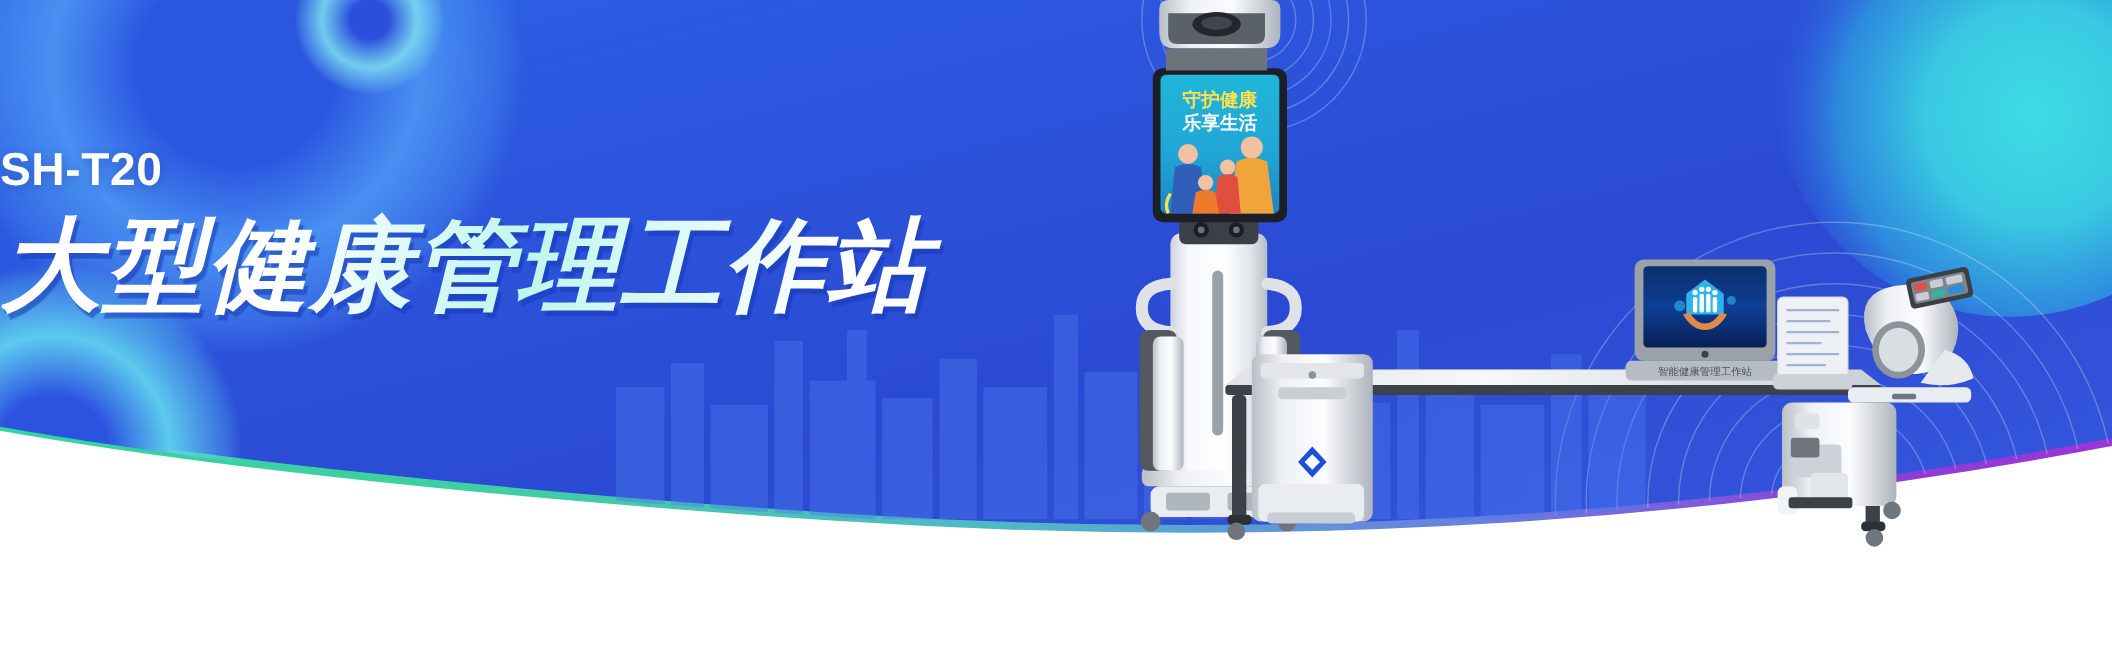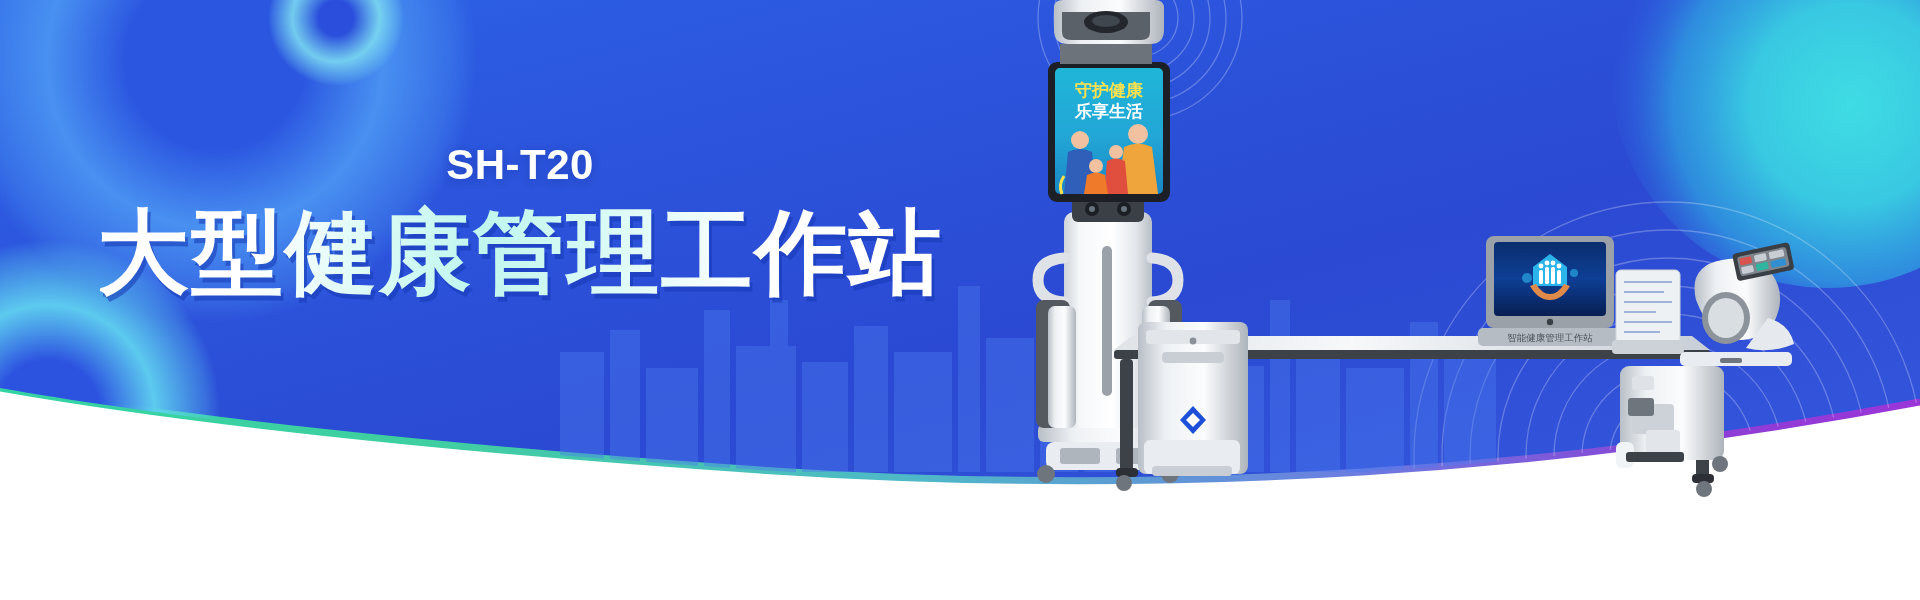--- a/index.html
+++ b/index.html
@@ -4,28 +4,28 @@
 <style>
   html,body{margin:0;padding:0;}
   body{width:1920px;height:600px;overflow:hidden;font-family:"Liberation Sans",sans-serif;background:#fff;}
 
   #banner{position:relative;width:1920px;height:600px;overflow:hidden;background:#fff;}
 
   
   .bg-wave{position:absolute;inset:0;width:1920px;height:600px;}
 
   
-  .copy{position:absolute;left:0;top:144px;width:1040px;text-align:center;z-index:6;}
+  .copy{position:absolute;left:0;top:133px;width:1040px;z-index:6;}
   .model{font-size:42px;font-weight:700;color:#ffffff;letter-spacing:.5px;line-height:1;
          text-shadow:0 2px 10px rgba(10,30,120,.30);}
   .title-cn{margin-top:18px;font-size:92px;font-weight:700;line-height:1.06;letter-spacing:2px;
         background:linear-gradient(100deg,#ffffff 0%,#ffffff 24%,#bff6ee 46%,#ffffff 74%,#ffffff 100%);
         -webkit-background-clip:text;background-clip:text;color:transparent;
         filter:drop-shadow(3px 5px 0 rgba(22,56,180,.55));
-        font-family:"DejaVu Sans","Liberation Sans",sans-serif;}
+        font-family:"DejaVu Sans","Liberation Sans",sans-serif;font-style:italic;}
   .title-en{margin-top:16px;font-size:40px;font-weight:300;color:#f2f7ff;letter-spacing:1.4px;
             font-family:"DejaVu Sans","Liberation Sans",sans-serif;}
 
   
   .product{position:absolute;left:1020px;top:0;width:900px;height:600px;z-index:5;}
 </style>
 </head>
 <body>
 
 <div id="banner">

